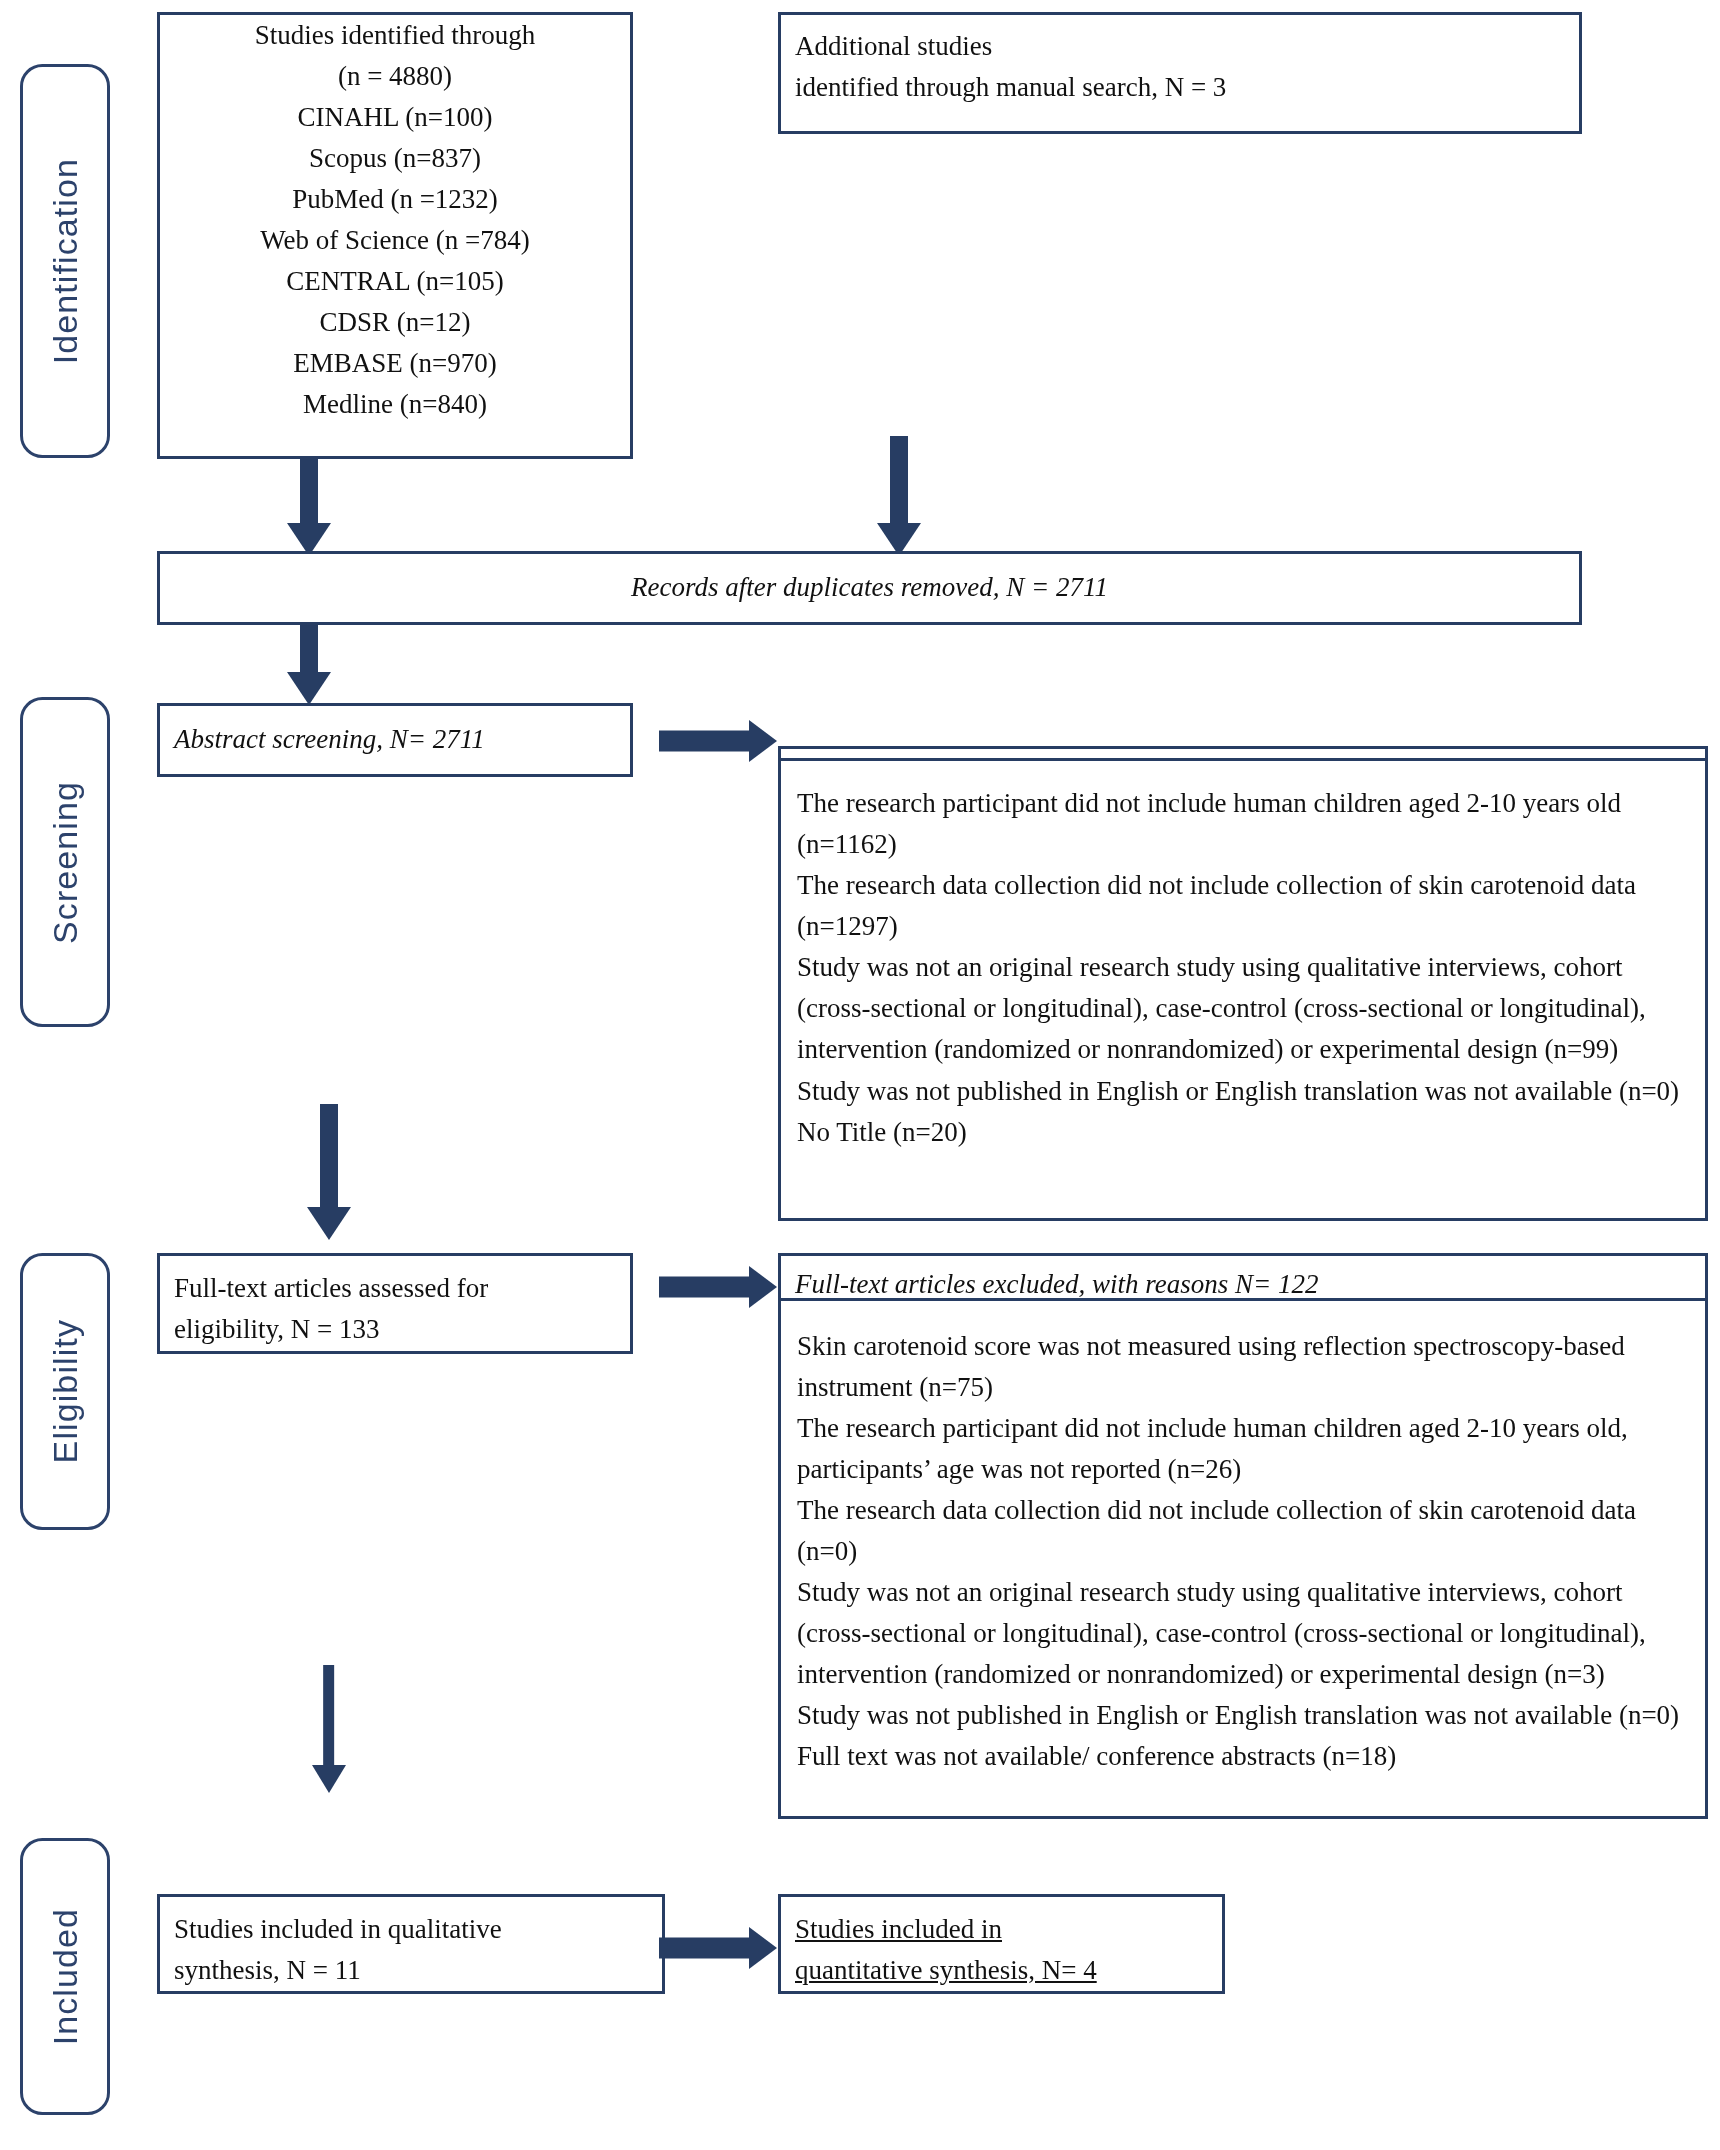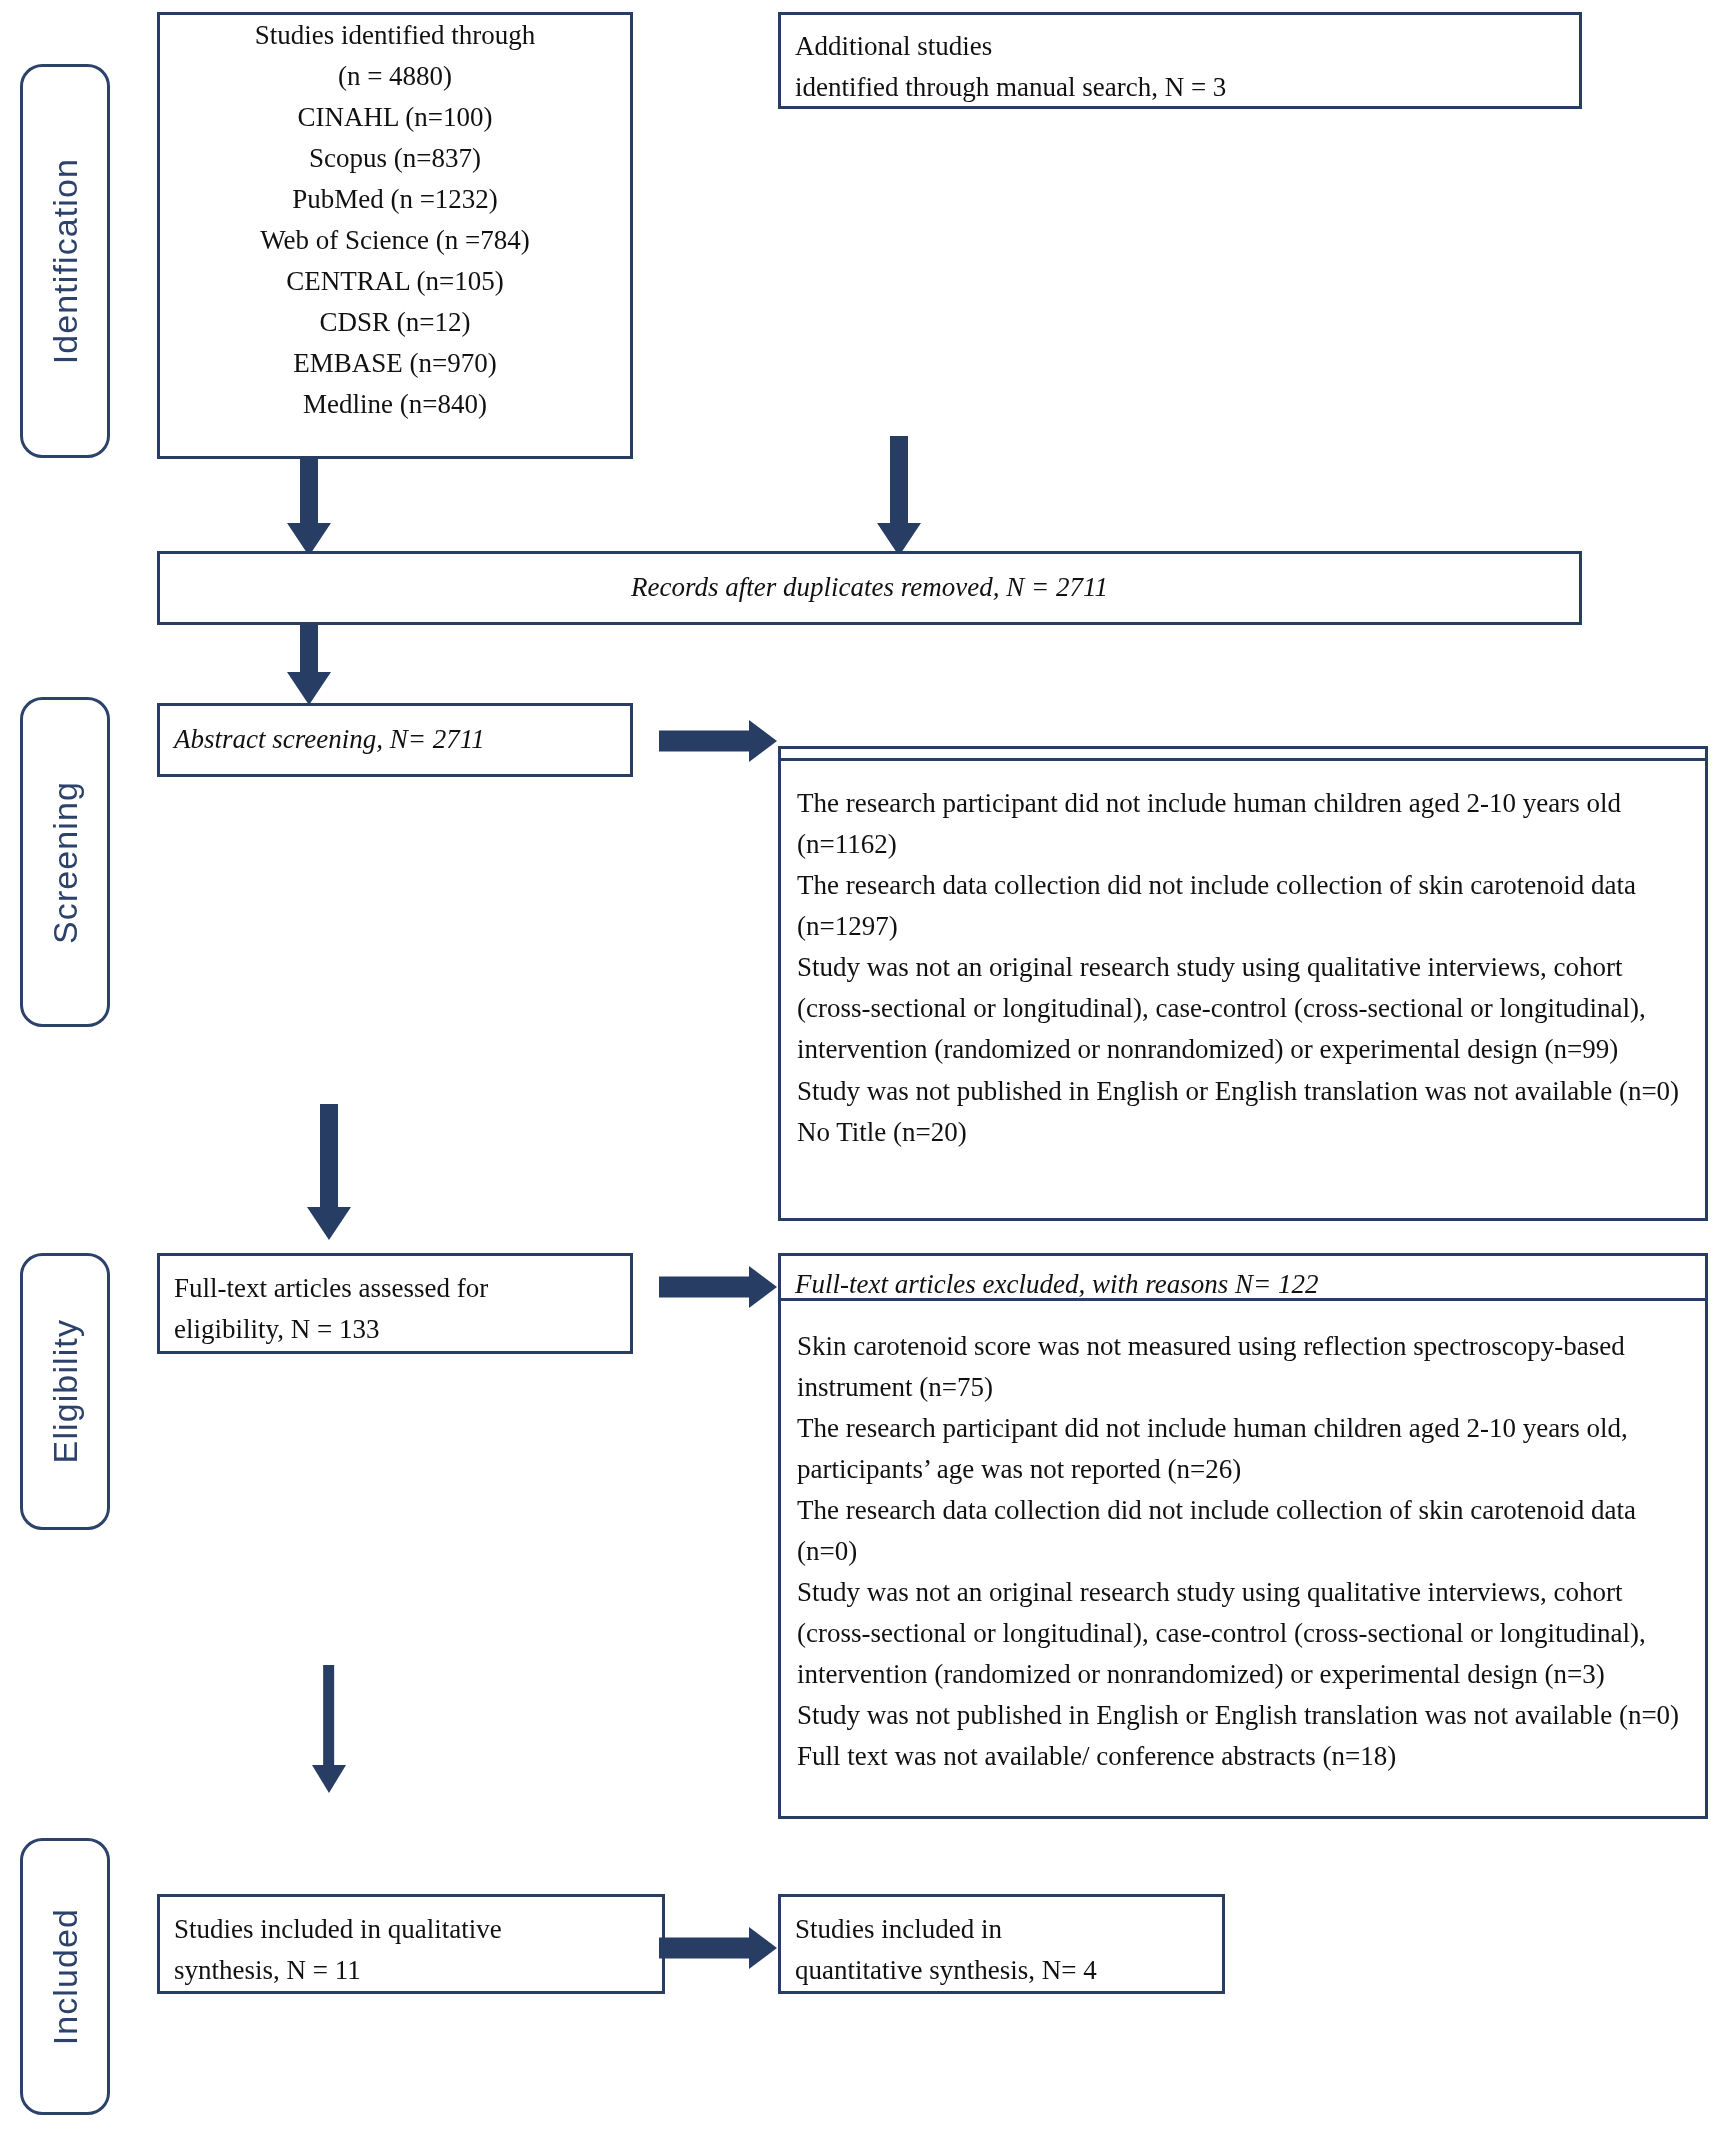--- a/index.html
+++ b/index.html
@@ -137,21 +137,21 @@
       <span class="line">Scopus (n=837)</span>
       <span class="line">PubMed (n =1232)</span>
       <span class="line">Web of Science (n =784)</span>
       <span class="line">CENTRAL (n=105)</span>
       <span class="line">CDSR (n=12)</span>
       <span class="line">EMBASE (n=970)</span>
       <span class="line">Medline (n=840)</span>
     </div>
   </div>
 
-  <div class="box" style="left:778px; top:11.7px; width:804px; height:97px;">
+  <div class="box" style="left:778px; top:11.7px; width:804px; height:122px;">
     <div class="inner" style="padding-top:11.7px;">
       <span class="line">Additional studies</span>
       <span class="line">identified through manual search, N = 3</span>
     </div>
   </div>
 
   <div class="arrow-down thick" style="left:282px; top:459px; width:53px; height:97px;">
     <div class="shaft" style="height:69px;"></div>
     <div class="head"></div>
   </div>
@@ -244,20 +244,20 @@
       <span class="line">synthesis, N = 11</span>
     </div>
   </div>
 
   <div class="arrow-right" style="left:659px; top:1926px; width:118px; height:43px;">
     <div class="shaft" style="width:94px;"></div>
     <div class="head"></div>
   </div>
 
   <div class="box" style="left:778px; top:1894px; width:447px; height:100px;">
-    <div class="inner" style="padding-top:11.7px;">
+    <div class="inner" style="padding-top:11.7px;text-decoration:underline;">
       <span class="line">Studies included in</span>
       <span class="line">quantitative synthesis, N= 4</span>
     </div>
   </div>
 
 </div>
 
 
 </body></html>

